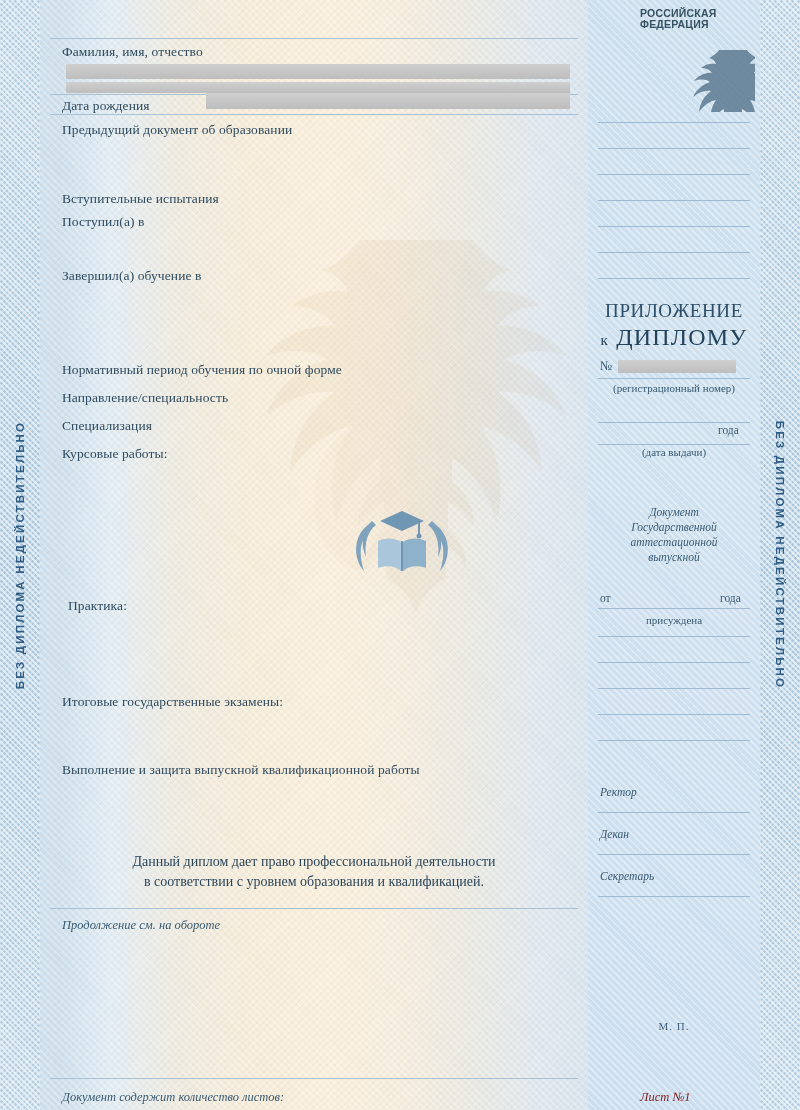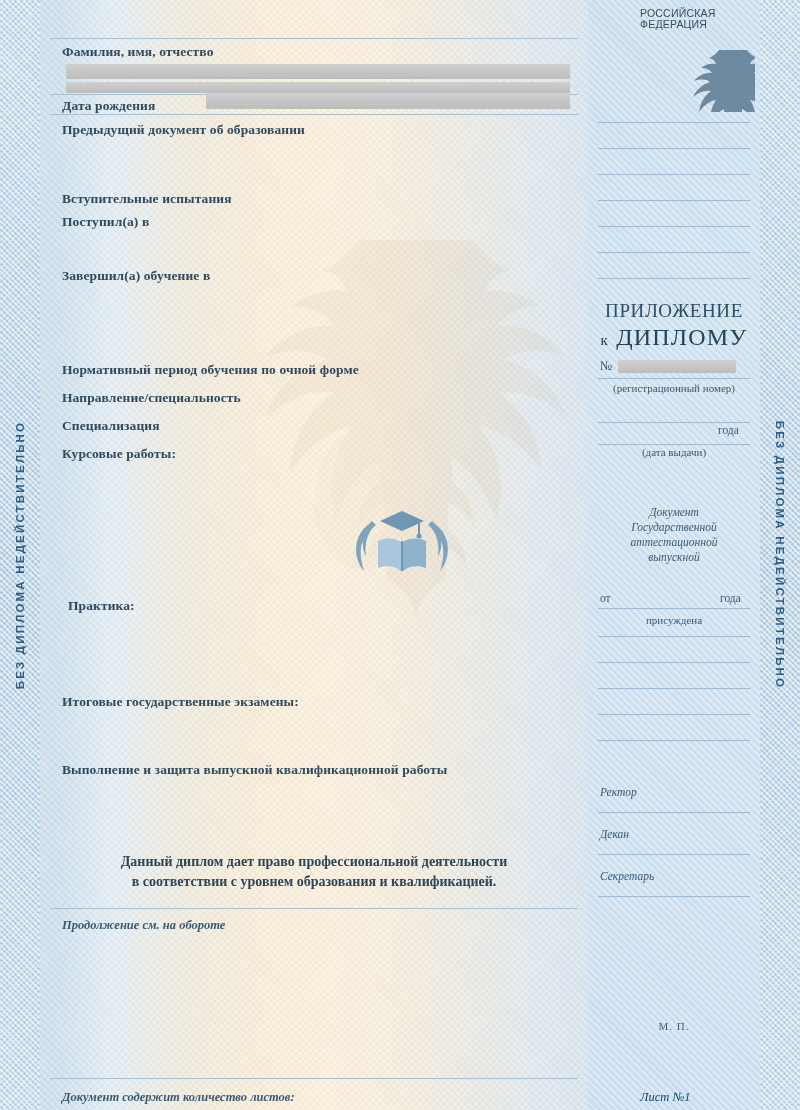--- a/index.html
+++ b/index.html
@@ -64,21 +64,21 @@
   .right-panel:after{
     content:"";position:absolute;inset:0;
     background-image:repeating-linear-gradient(45deg, rgba(255,255,255,.45) 0 2px, rgba(0,0,0,0) 2px 5px);
     opacity:.8;
   }
   .rp-inner{position:relative;z-index:3;}
 
   .rf-title{
     position:absolute;left:52px;top:8px;width:120px;
     font-size:10.5px;line-height:11px;color:#35505f;
-    font-family:"Liberation Sans", sans-serif;letter-spacing:.2px;
+    font-family:"Liberation Sans", sans-serif;letter-spacing:.2px;font-weight:bold;
   }
   .emblem{position:absolute;left:95px;top:42px;width:72px;height:70px;opacity:.85;}
 
   .rline{position:absolute;left:10px;width:152px;border-bottom:1px solid #9fbad0;height:0;}
 
   .prilozh{
     position:absolute;left:0;top:300px;width:172px;text-align:center;
     font-size:19px;color:#2d4e68;letter-spacing:.6px;
   }
   .diplomu{
@@ -102,33 +102,33 @@
   .reshenie{
     position:absolute;left:0;top:505px;width:172px;text-align:center;
     font-size:11.5px;line-height:15px;color:#3a5a72;font-style:italic;
   }
   .mp{
     position:absolute;left:0;top:1020px;width:172px;text-align:center;
     font-size:11px;color:#45637a;letter-spacing:1px;
   }
 
   
-  .main{position:absolute;left:40px;top:0;width:548px;height:1073px;font-weight:bold;}
+  .main{position:absolute;left:40px;top:0;width:548px;height:1073px;}
   .hline{position:absolute;left:10px;width:528px;border-bottom:1px solid #a9c0d2;height:0;}
   .lbl{
     position:absolute;font-size:13.5px;color:#2f4a5e;letter-spacing:.1px;
     font-family:"Liberation Serif", serif;white-space:nowrap;
   }
   .center-note{
     position:absolute;left:0;top:852px;width:548px;text-align:center;
     font-size:14px;line-height:20px;color:#2b4559;
   }
   .cont{position:absolute;left:22px;top:918px;font-size:12.5px;color:#3a5a72;font-style:italic;}
   .footnote{position:absolute;left:22px;top:1090px;font-size:12.5px;color:#3a5a72;font-style:italic;}
-  .sheet{position:absolute;left:640px;top:1090px;font-size:12.5px;color:#0c4a6e;font-style:italic;}
+  .sheet{position:absolute;left:640px;top:1090px;font-size:12.5px;color:#7f1d1d;font-style:italic;}
 
   
   .seal{position:absolute;left:348px;top:505px;width:108px;height:82px;}
 </style>
 </head>
 <body>
 
 <div id="page">
 
   <div class="paper"></div>

